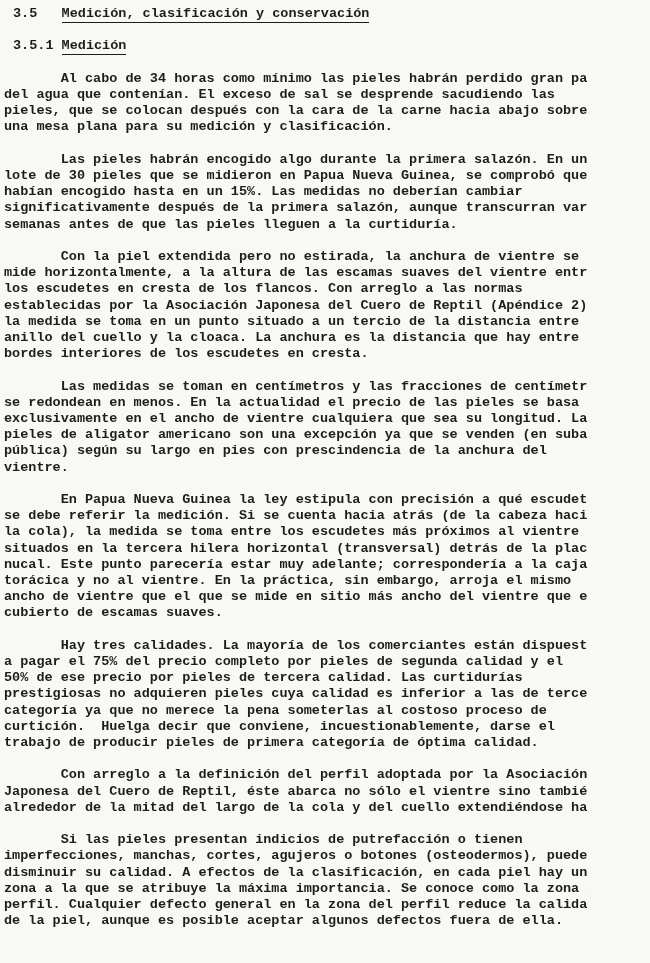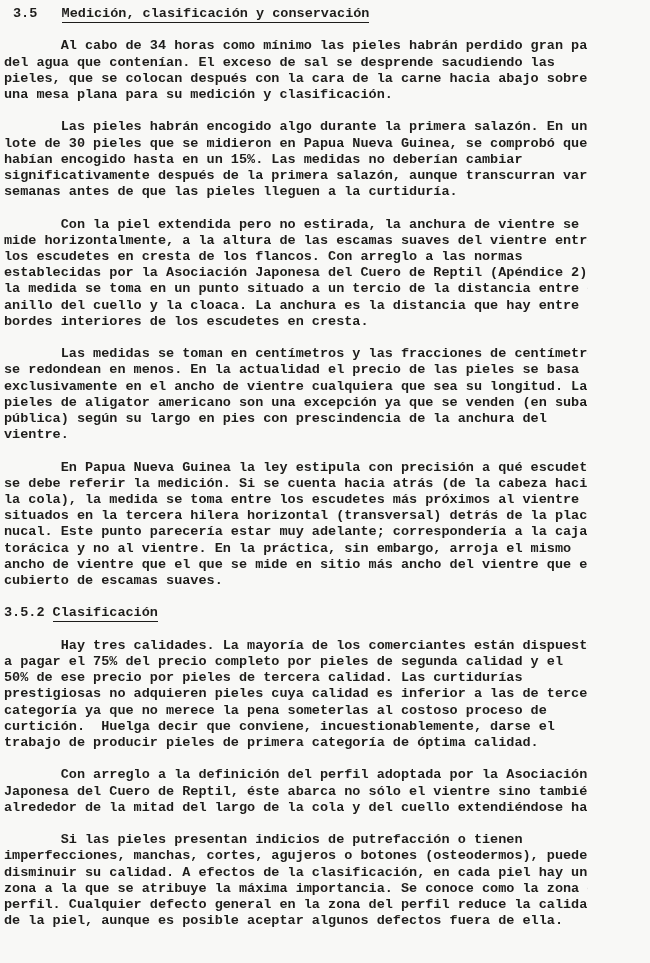--- a/index.html
+++ b/index.html
@@ -40,20 +40,21 @@
     white-space: pre;
   }
 </style>
 </head>
 <body>
 
 <div class="page">
 
   <div class="block heading shift"><span class="num">3.5</span><span class="title">Medición, clasificación y conservación</span></div>
 
+  <div class="block heading shift"><span class="num">3.5.1</span><span class="title">Medición</span></div>
 
   <div class="block para">       Al cabo de 34 horas como mínimo las pieles habrán perdido gran parte
 del agua que contenían. El exceso de sal se desprende sacudiendo las
 pieles, que se colocan después con la cara de la carne hacia abajo sobre
 una mesa plana para su medición y clasificación.</div>
 
   <div class="block para">       Las pieles habrán encogido algo durante la primera salazón. En un
 lote de 30 pieles que se midieron en Papua Nueva Guinea, se comprobó que
 habían encogido hasta en un 15%. Las medidas no deberían cambiar
 significativamente después de la primera salazón, aunque transcurran varias
@@ -76,21 +77,20 @@
 
   <div class="block para">       En Papua Nueva Guinea la ley estipula con precisión a qué escudetes
 se debe referir la medición. Si se cuenta hacia atrás (de la cabeza hacia
 la cola), la medida se toma entre los escudetes más próximos al vientre
 situados en la tercera hilera horizontal (transversal) detrás de la placa
 nucal. Este punto parecería estar muy adelante; correspondería a la caja
 torácica y no al vientre. En la práctica, sin embargo, arroja el mismo
 ancho de vientre que el que se mide en sitio más ancho del vientre que está
 cubierto de escamas suaves.</div>
 
-  <div class="block heading"><span class="num">3.5.2</span><span class="title">Clasificación</span></div>
 
   <div class="block para">       Hay tres calidades. La mayoría de los comerciantes están dispuestos
 a pagar el 75% del precio completo por pieles de segunda calidad y el
 50% de ese precio por pieles de tercera calidad. Las curtidurías
 prestigiosas no adquieren pieles cuya calidad es inferior a las de tercera
 categoría ya que no merece la pena someterlas al costoso proceso de
 curtición.  Huelga decir que conviene, incuestionablemente, darse el
 trabajo de producir pieles de primera categoría de óptima calidad.</div>
 
   <div class="block para">       Con arreglo a la definición del perfil adoptada por la Asociación

